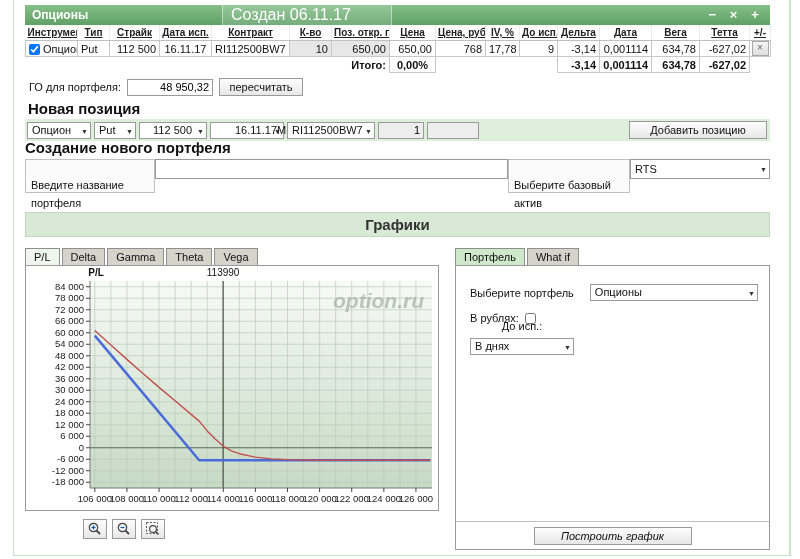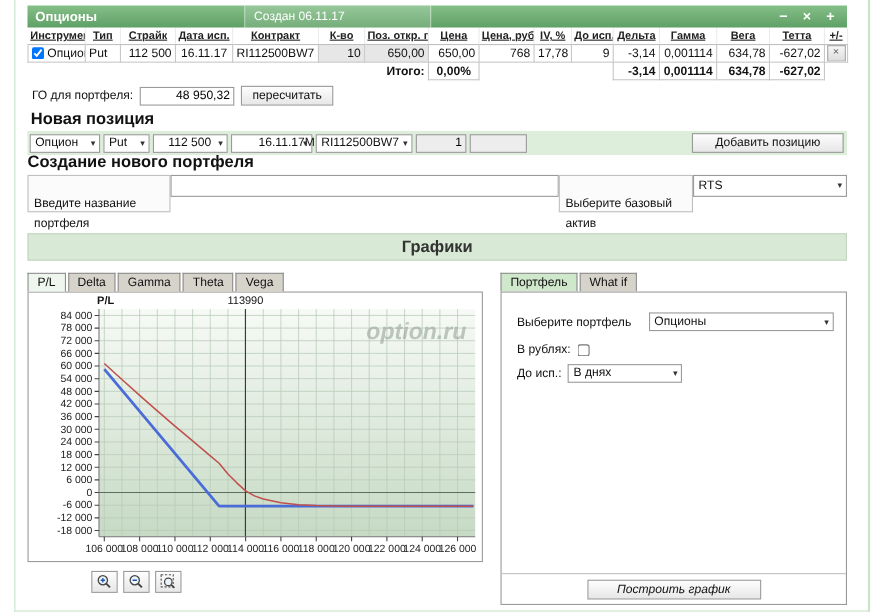--- a/index.html
+++ b/index.html
@@ -6,21 +6,21 @@
   .page{position:relative;width:800px;height:559px;background:#fff;
         font-family:"Liberation Sans",sans-serif;font-size:11px;color:#111;overflow:hidden;}
   .frame-line{position:absolute;background:#c9e4c9;}
   
   .window{position:absolute;left:25px;top:5px;width:745px;}
   .titlebar{position:relative;height:20px;background:linear-gradient(#85bf88,#5fa066);
             color:#fff;font-weight:bold;font-size:12px;line-height:20px;}
   .titlebar .title{padding-left:7px;}
   .created-box{position:absolute;left:197px;top:0;width:170px;height:20px;line-height:20px;
                background:rgba(255,255,255,.14);border-left:1px solid rgba(255,255,255,.45);
-               border-right:1px solid rgba(255,255,255,.45);font-weight:normal;font-size:11px;
+               border-right:1px solid rgba(255,255,255,.45);font-weight:normal;font-size:16px;
                padding-left:8px;box-sizing:border-box;}
   .win-controls{position:absolute;right:6px;top:0;height:20px;line-height:19px;}
   .win-btn{display:inline-block;width:18px;text-align:center;font-size:13px;font-weight:bold;cursor:pointer;}
   
   table.pos{border-collapse:collapse;table-layout:fixed;width:745px;background:#fff;}
   table.pos th{font-size:10px;font-weight:bold;text-decoration:underline;color:#222;
                border-bottom:1px solid #c0c0c0;border-right:1px solid #ececec;
                height:15px;white-space:nowrap;overflow:hidden;padding:0 2px;}
   table.pos td{border:1px solid #c8c8c8;height:15px;padding:0 3px;white-space:nowrap;overflow:hidden;}
   td.r{text-align:right;} td.c{text-align:center;}
@@ -114,21 +114,21 @@
           <th>Страйк</th>
           <th>Дата исп.</th>
           <th>Контракт</th>
           <th>К-во</th>
           <th>Поз. откр. по</th>
           <th>Цена</th>
           <th>Цена, руб.</th>
           <th>IV, %</th>
           <th>До исп.</th>
           <th>Дельта</th>
-          <th>Гамма</th>
+          <th>Дата</th>
           <th>Вега</th>
           <th>Тетта</th>
           <th>+/-</th>
         </tr>
       </thead>
       <tbody>
         <tr>
           <td><input type="checkbox" checked="" style=""><span>Опцион</span></td>
           <td>Put</td>
           <td class="r">112 500</td>
@@ -356,21 +356,21 @@
     </div>
     <div class="panel-box">
       <div class="rp-row" style="top:18px;width:288px;">
         <span>Выберите портфель</span>
         <span class="dd" style="flex:1;margin-left:10px;">Опционы</span>
       </div>
       <div class="rp-row" style="top:46px;">
         <span>В рублях:</span>
         <input type="checkbox" style="">
       </div>
-      <div class="rp-row" style="top:65px;">
+      <div class="rp-row" style="top:54px;flex-direction:column;">
         <span>До исп.:</span>
         <span class="dd" style="width:104px;">В днях</span>
       </div>
       <div class="rp-footer">
         <span class="btn" style="width:158px;height:18px;line-height:17px;font-style:italic;">Построить график</span>
       </div>
     </div>
   </div>
 </div>
 

